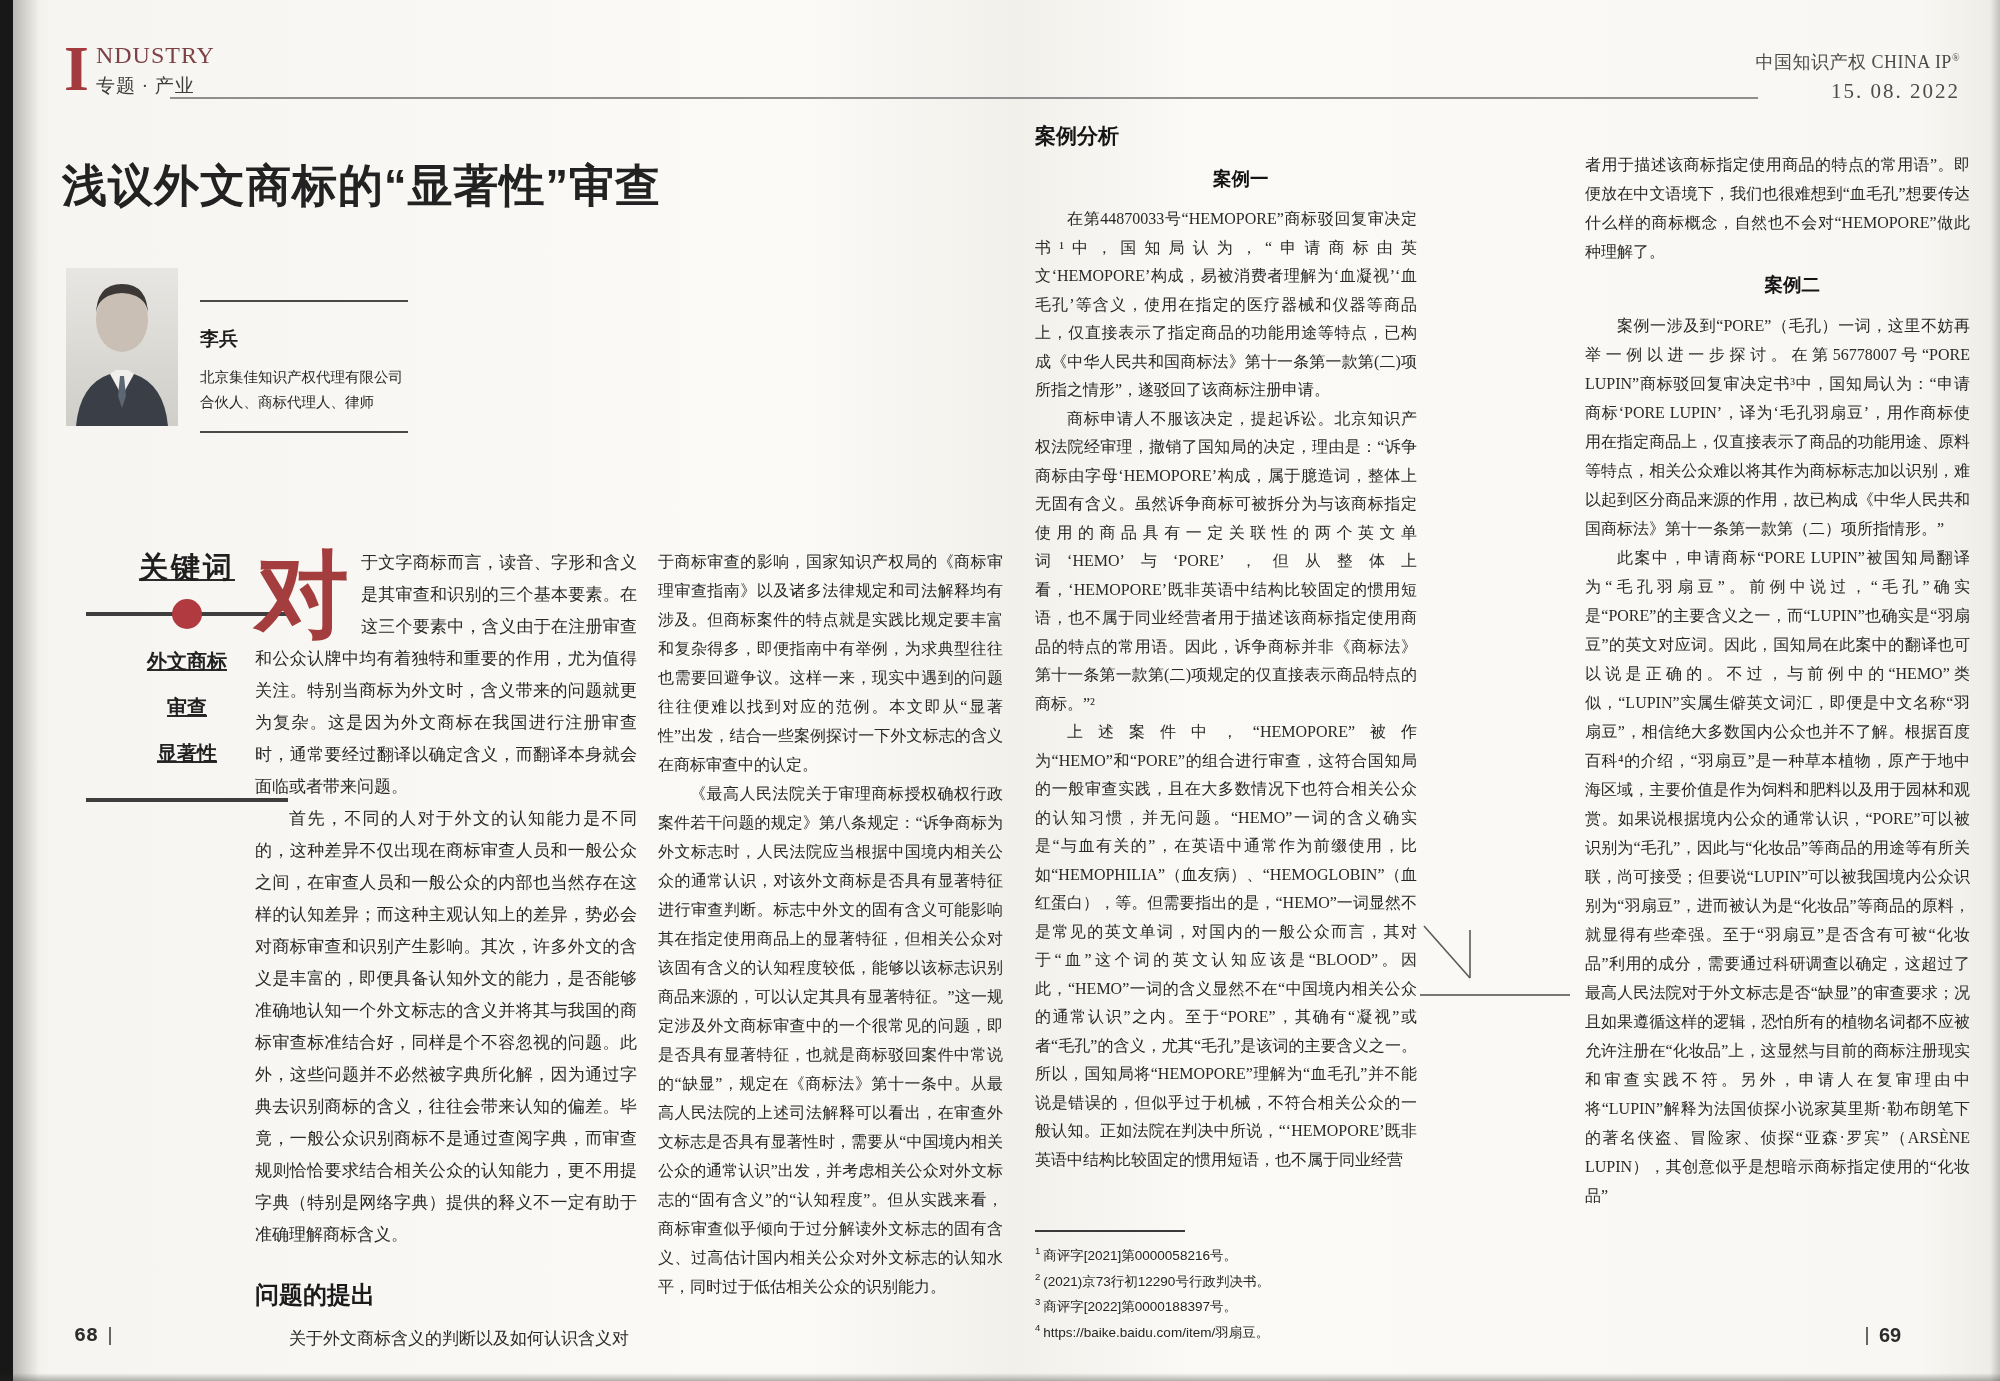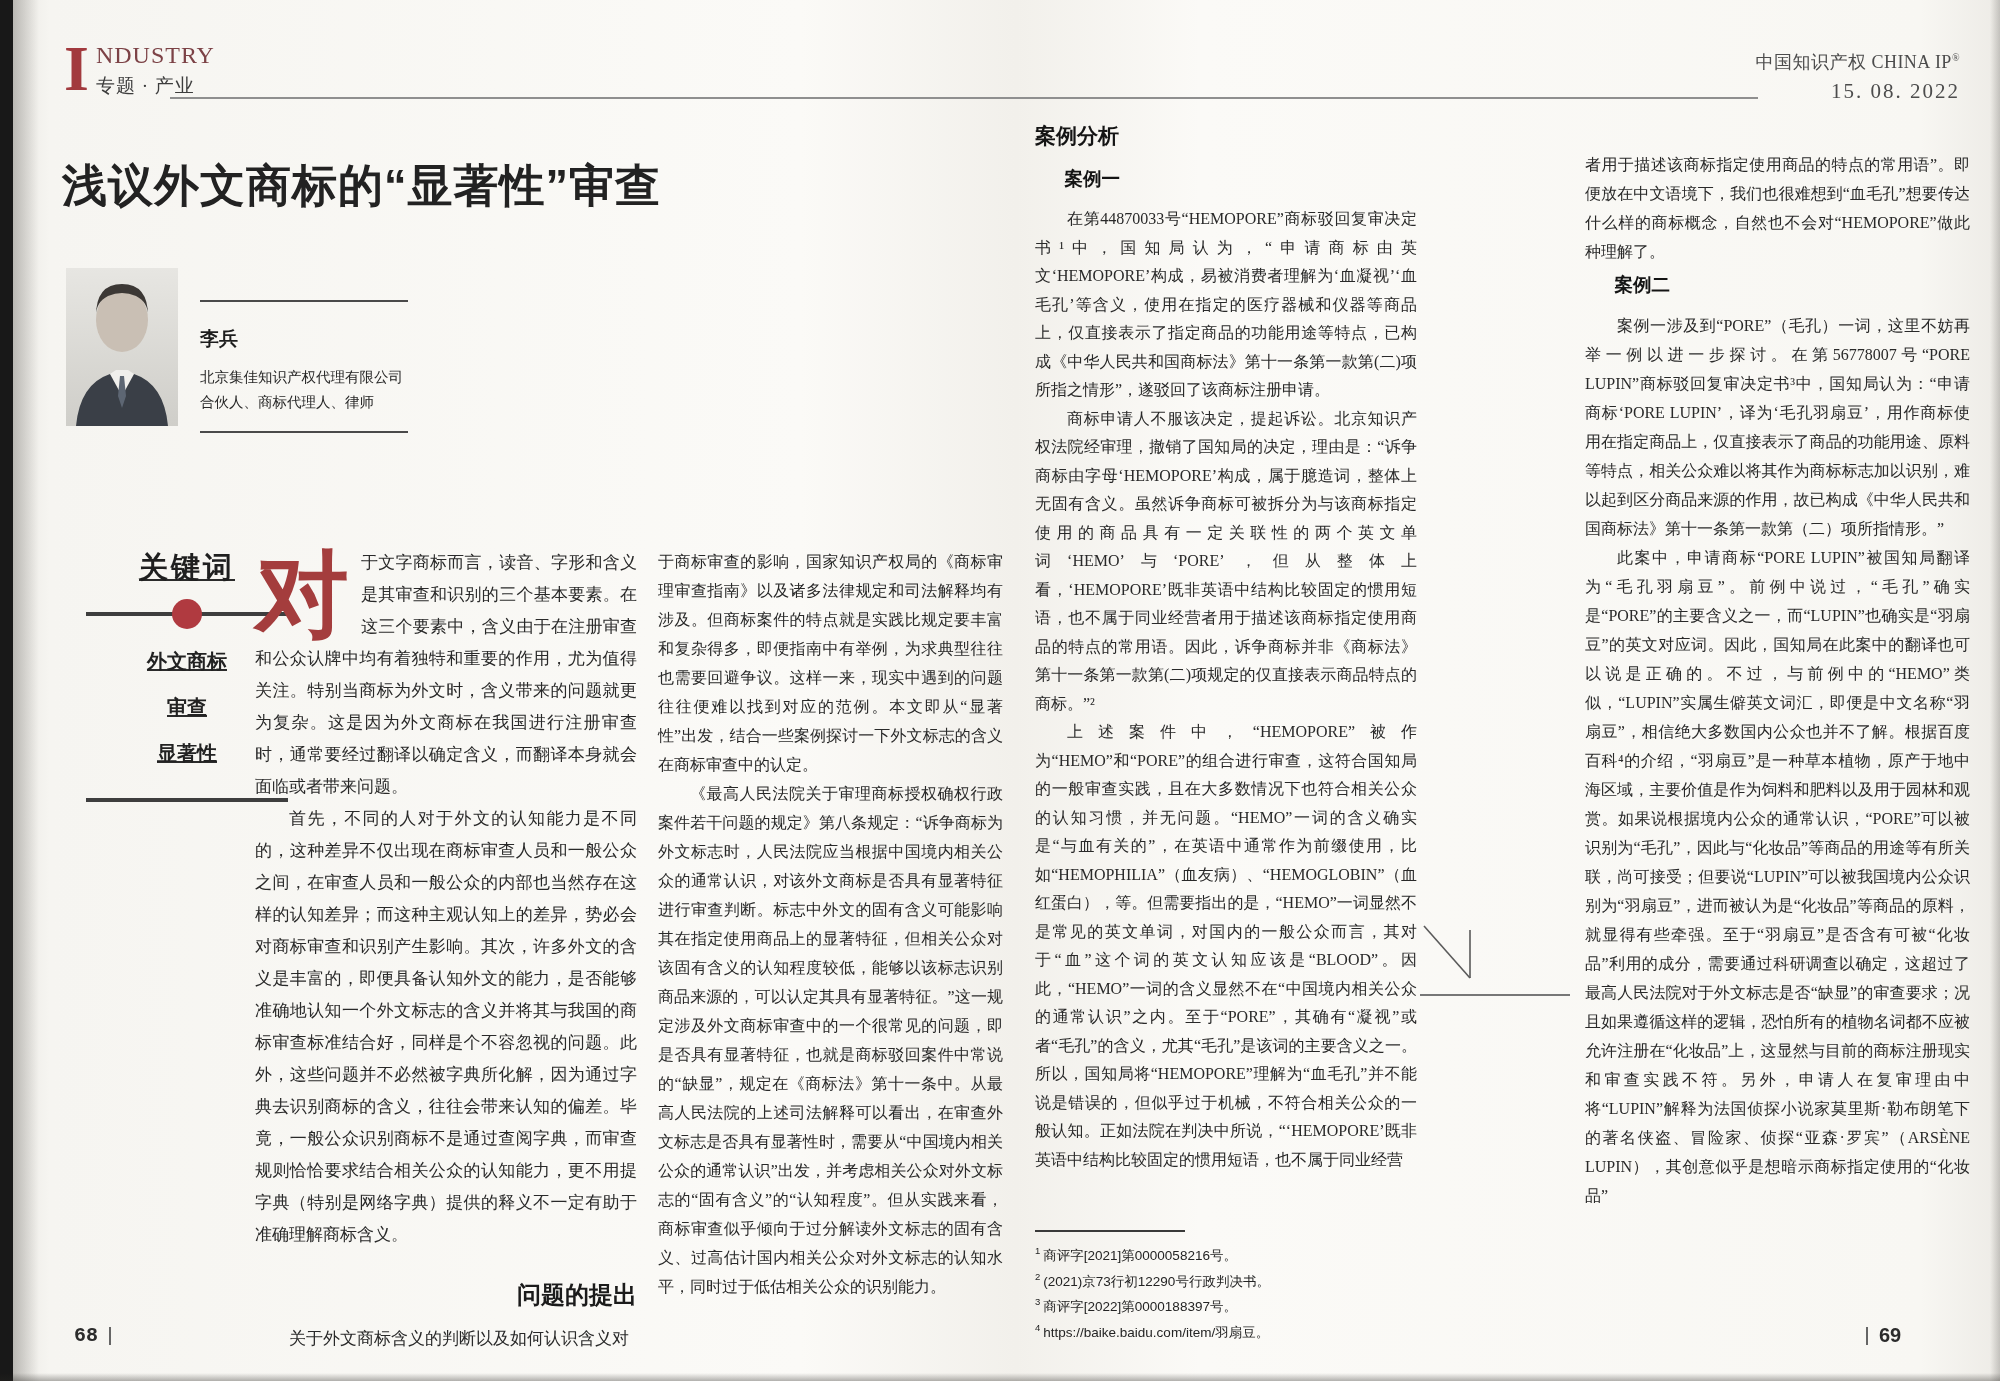--- a/index.html
+++ b/index.html
@@ -53,25 +53,25 @@
   .col{position:absolute;text-align:justify;color:#292929;}
   #col1{left:255px;top:547px;width:382px;font-size:17px;line-height:32px;}
   #col2{left:658px;top:547px;width:345px;font-size:16px;line-height:29px;}
   #col3{left:1035px;top:122px;width:382px;font-size:16px;line-height:28.5px;}
   #col4{left:1585px;top:150px;width:385px;font-size:16px;line-height:29px;}
   .para{margin:0;}
   .para.indent{text-indent:2em;}
   .dropcap{float:left;font-size:94px;line-height:84px;padding:6px 12px 0 0;
     color:#a43d3d;font-weight:bold;}
   .sec-heading{font-family:"Liberation Sans","DejaVu Sans",sans-serif;font-weight:bold;
-    font-size:24px;margin:28px 0 12px;color:#1b1b1b;text-align:right;}
+    font-size:24px;margin:28px 0 12px;color:#1b1b1b;text-align:left;}
   .case-heading{font-family:"Liberation Sans","DejaVu Sans",sans-serif;font-weight:bold;
     font-size:21px;color:#141414;margin:0 0 14px;text-align:left;}
   .case-sub{font-family:"Liberation Sans","DejaVu Sans",sans-serif;font-weight:bold;
-    font-size:18.5px;color:#141414;margin:4px 0 12px;padding-left:1.6em;text-align:left;}
+    font-size:18.5px;color:#141414;margin:4px 0 12px;padding-left:1.6em;text-align:center;}
 
   
   .pullquote{position:absolute;left:1420px;top:918px;width:150px;}
   .pq-arrow{margin-left:2px;height:68px;}
   .pq-rule{height:2px;background:#777;margin:4px 0 12px;}
   .pq-text{font-family:"Liberation Sans","DejaVu Sans",sans-serif;font-weight:bold;
     font-size:17px;line-height:30px;color:#3a5dad;text-align:justify;}
 
   
   .footnotes{position:absolute;left:1035px;top:1230px;width:430px;

